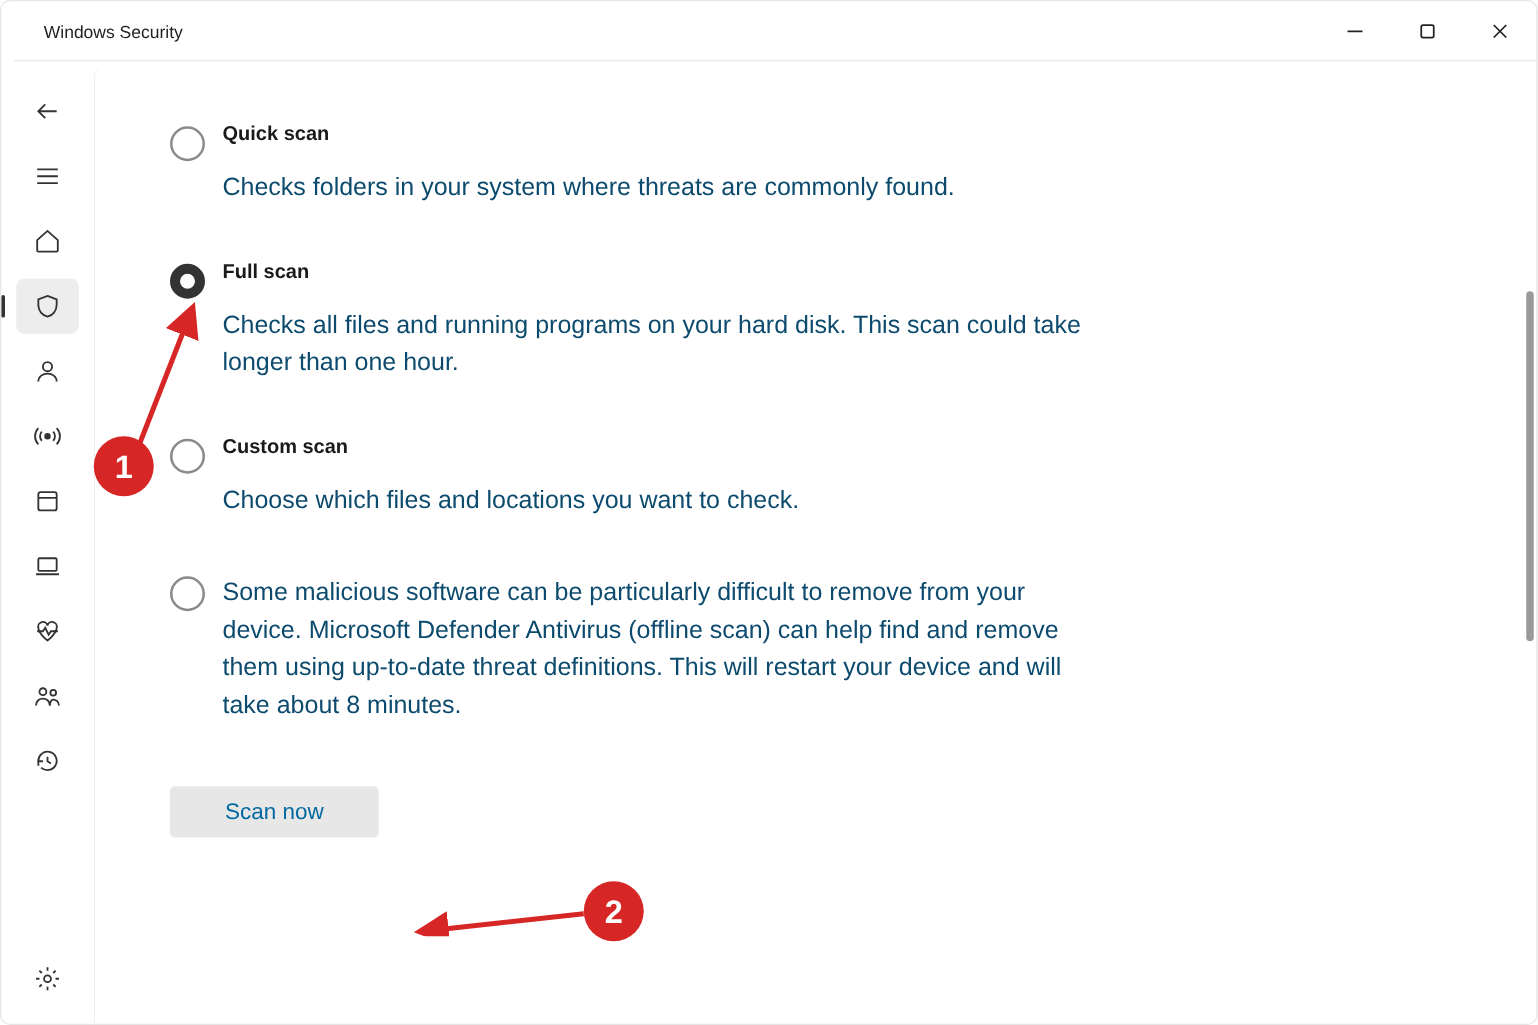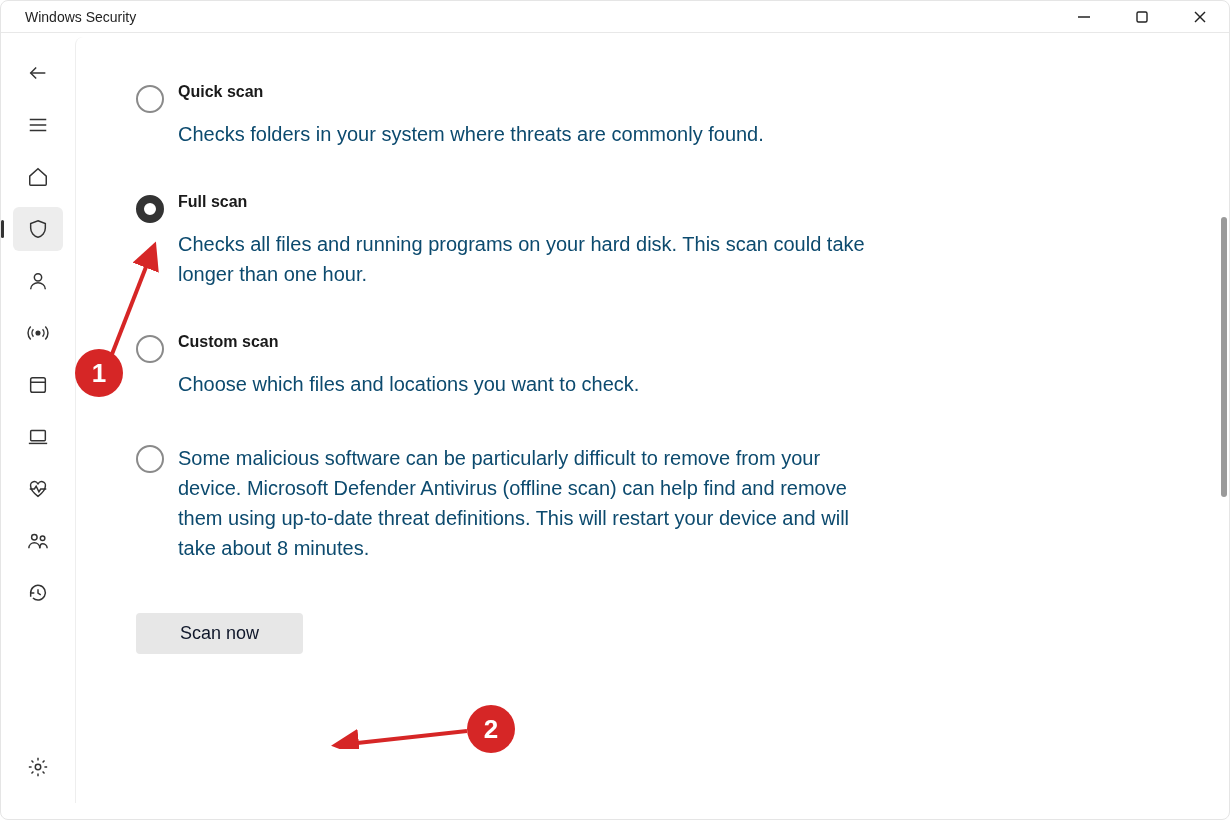--- a/index.html
+++ b/index.html
@@ -11,26 +11,27 @@
       font-family: "Segoe UI", -apple-system, BlinkMacSystemFont, sans-serif;
       background: #fff;
       width: 1230px;
       height: 820px;
       overflow: hidden;
       position: relative;
       border: 1px solid #e5e5e5;
       border-radius: 8px;
     }
     .titlebar {
-      height: 32px;
+      height: 48px;
       display: flex;
       align-items: center;
       justify-content: space-between;
       padding-left: 24px;
       border-bottom: 1px solid #e8e8e8;
+      margin-left: 10px;
     }
     .titlebar-title {
       font-size: 14px;
       color: #1f1f1f;
     }
     .titlebar-controls {
       display: flex;
       height: 100%;
     }
     .titlebar-btn {
@@ -140,21 +141,21 @@
       font-size: 20px;
       color: #0c4a6e;
       line-height: 1.5;
       max-width: 700px;
     }
     .scan-now-btn {
       background: #e7e7e7;
       border: none;
       padding: 10px 44px;
       font-size: 18px;
-      color: #0f172a;
+      color: #0369a1;
       border-radius: 4px;
       cursor: pointer;
       font-family: inherit;
       margin-top: 6px;
     }
     .scrollbar-thumb {
       position: absolute;
       right: 2px;
       top: 180px;
       width: 6px;

